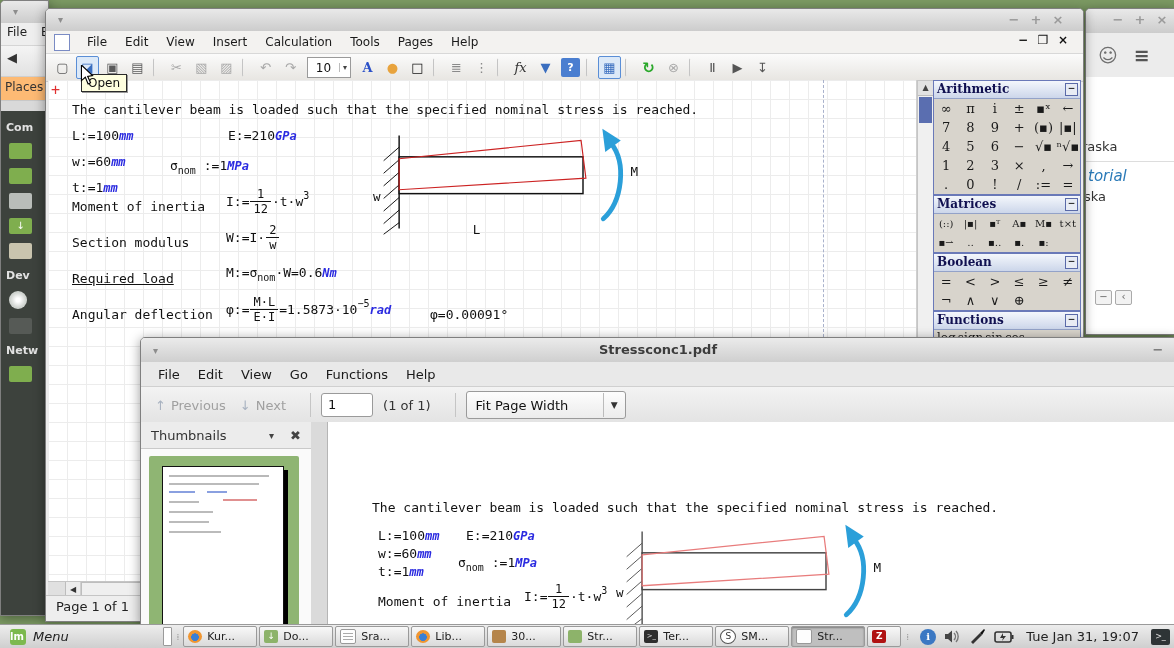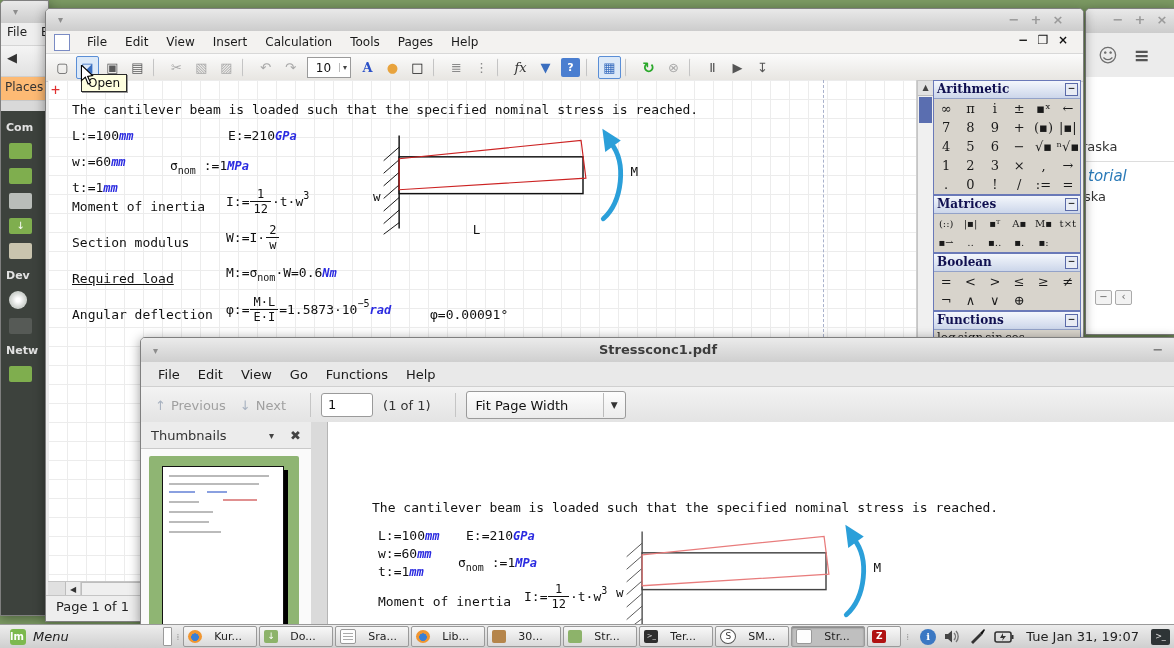--- a/index.html
+++ b/index.html
@@ -174,21 +174,21 @@
   #taskbar{position:absolute;left:0;bottom:0;width:1174px;height:23px;
        background:linear-gradient(#ededed,#cfcfcf);border-top:1px solid #9a9a9a;
        display:flex;align-items:center;z-index:50;}
   .menu-btn{display:flex;align-items:center;gap:7px;padding:0 10px;height:100%;}
   .mint-logo{width:16px;height:16px;background:#7cb94e;border-radius:3px;color:#fff;
        font-size:10px;font-weight:bold;text-align:left;line-height:16px;}
   .menu-label{font-size:13px;color:#222;font-style:italic;}
   .tb-spacer{width:138px;}
   .showdesk{width:13px;height:17px;background:#fff;border:1px solid #9a9a9a;border-radius:1px;}
   .grip{color:#9a9a9a;font-size:9px;margin:0 4px;letter-spacing:-1px;}
-  .twin{display:flex;align-items:center;gap:12px;width:64px;height:19px;margin:0 1px;
+  .twin{display:flex;align-items:center;gap:5px;width:64px;height:19px;margin:0 1px;
        border:1px solid #9a9a9a;border-radius:2px;background:linear-gradient(#f8f8f8,#dadada);
        font-size:11px;color:#222;padding:0 4px;overflow:hidden;white-space:nowrap;}
   .twin.active{background:#bfbfbf;box-shadow:inset 0 1px 2px rgba(0,0,0,.35);}
   .twin.iconly{width:24px;}
   .ticon{width:14px;height:13px;flex:0 0 auto;border-radius:2px;position:relative;}
   .ti-firefox{border-radius:50%;background:radial-gradient(circle at 50% 55%,#3b7fd4 0 36%,#f09631 40% 100%);}
   .ti-folder-down{background:#8db36a;}
   .ti-folder-down:after{content:"↓";position:absolute;inset:0;color:#fff;font-size:9px;line-height:13px;text-align:center;}
   .ti-document,.ti-doc-white{background:#fdfdfd;border:1px solid #999;}
   .ti-document:after{content:"";position:absolute;left:2px;right:2px;top:3px;height:1px;background:#aaa;box-shadow:0 3px 0 #aaa,0 6px 0 #aaa;}

